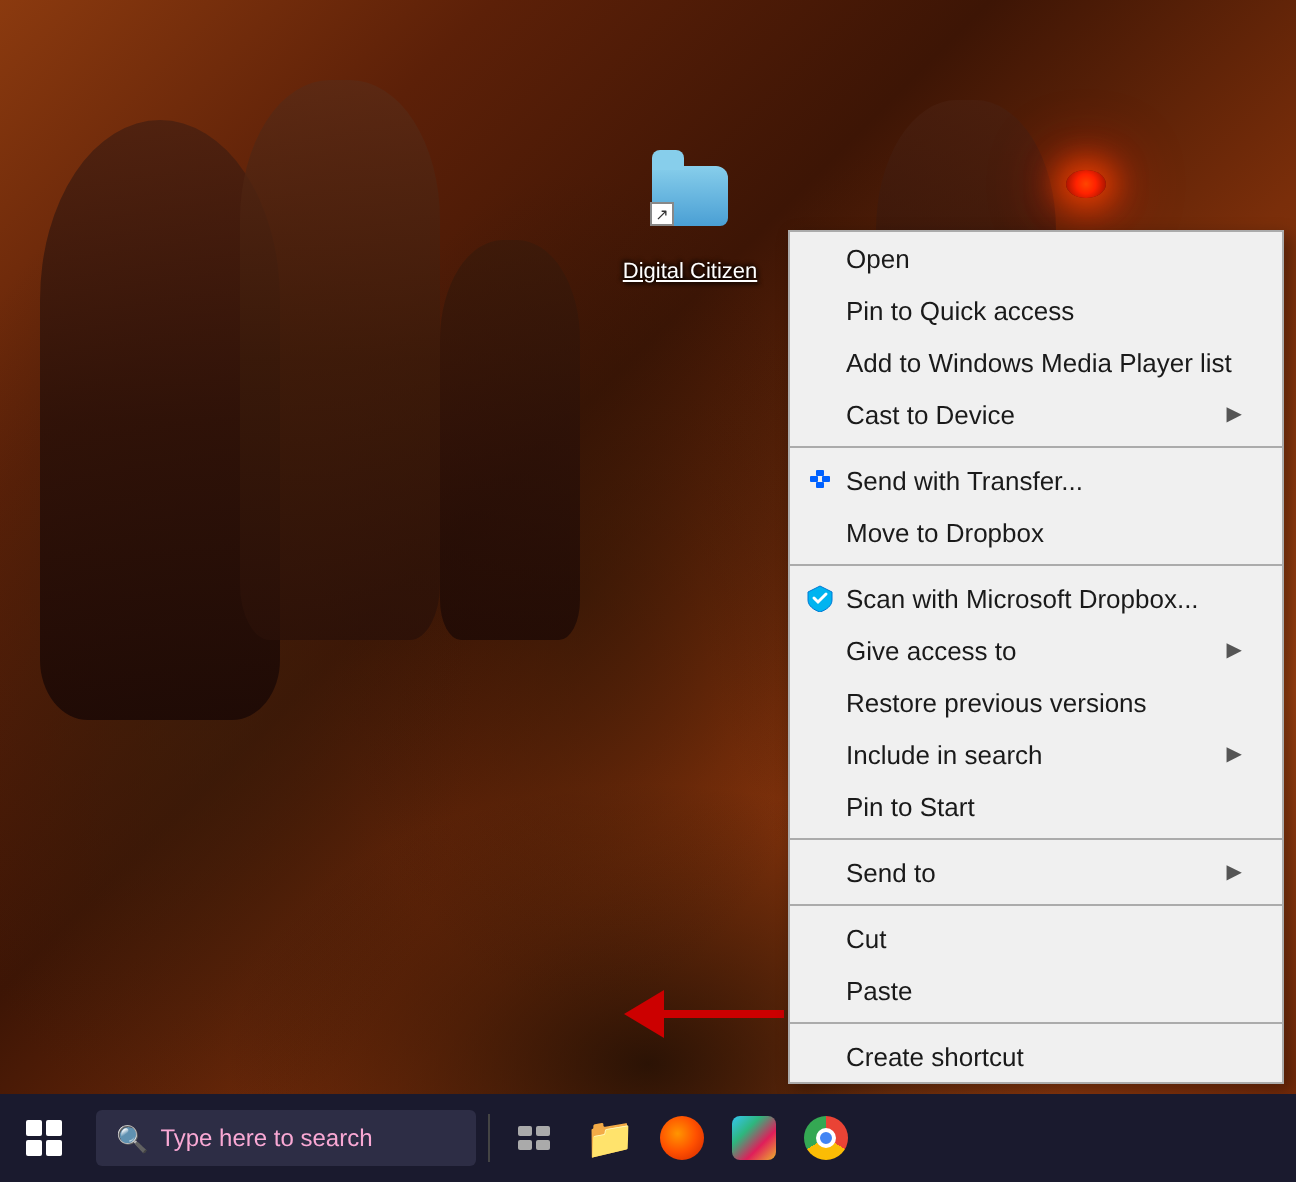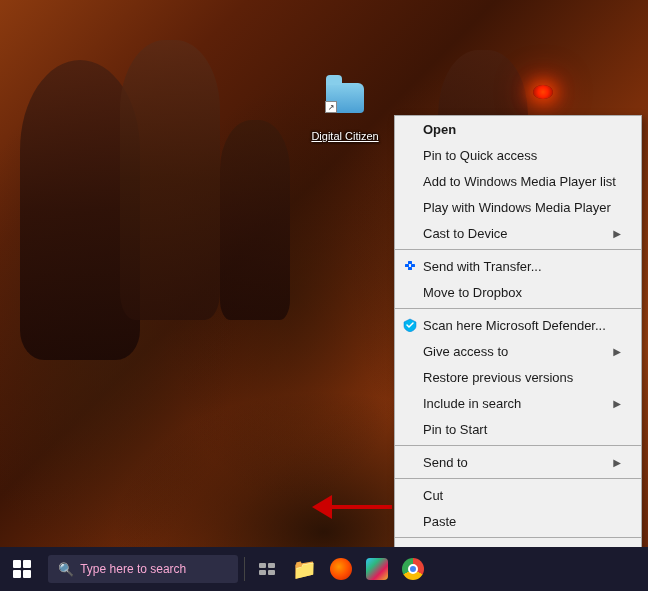--- a/index.html
+++ b/index.html
@@ -161,21 +161,21 @@
       padding: 5px 20px 5px 28px;
       cursor: pointer;
       display: flex;
       align-items: center;
       justify-content: space-between;
       white-space: nowrap;
       position: relative;
       min-height: 26px;
     }
     .menu-item.bold {
-      font-weight: 700;
+      font-weight: 400;
     }
     .menu-separator {
       height: 1px;
       background: #ABABAB;
       margin: 3px 0;
     }
     .menu-item .arrow {
       font-size: 10px;
       color: #555;
       margin-left: auto;
@@ -337,23 +337,20 @@
 
   <div id="context-menu">
     <div class="menu-item bold">
       <span>Open</span>
     </div>
     <div class="menu-item">
       <span>Pin to Quick access</span>
     </div>
     <div class="menu-item">
       <span>Add to Windows Media Player list</span>
-    </div>
-    <div class="menu-item">
-      <span>Play with Windows Media Player</span>
     </div>
     <div class="menu-item">
       <span>Cast to Device</span>
       <span class="arrow">▶</span>
     </div>
     <div class="menu-separator"></div>
     <div class="menu-item">
       <span class="icon-prefix">
         <svg width="14" height="14" viewBox="0 0 14 14">
           <rect x="2" y="5" width="4" height="3" rx="0.5" fill="#0061FF"></rect>
@@ -368,21 +365,21 @@
       <span>Move to Dropbox</span>
     </div>
     <div class="menu-separator"></div>
     <div class="menu-item">
       <span class="icon-prefix">
         <svg width="14" height="14" viewBox="0 0 14 14">
           <path d="M7 1 L13 4 L13 8 C13 11 10 13 7 14 C4 13 1 11 1 8 L1 4 Z" fill="#00B4F0" stroke="#0078D4" stroke-width="0.5"></path>
           <path d="M4 7 L6 9 L10 5" stroke="white" stroke-width="1.5" fill="none" stroke-linecap="round"></path>
         </svg>
       </span>
-      <span>Scan here Microsoft Defender...</span>
+      <span>Scan with Microsoft Dropbox...</span>
     </div>
     <div class="menu-item">
       <span>Give access to</span>
       <span class="arrow">▶</span>
     </div>
     <div class="menu-item">
       <span>Restore previous versions</span>
     </div>
     <div class="menu-item">
       <span>Include in search</span>

